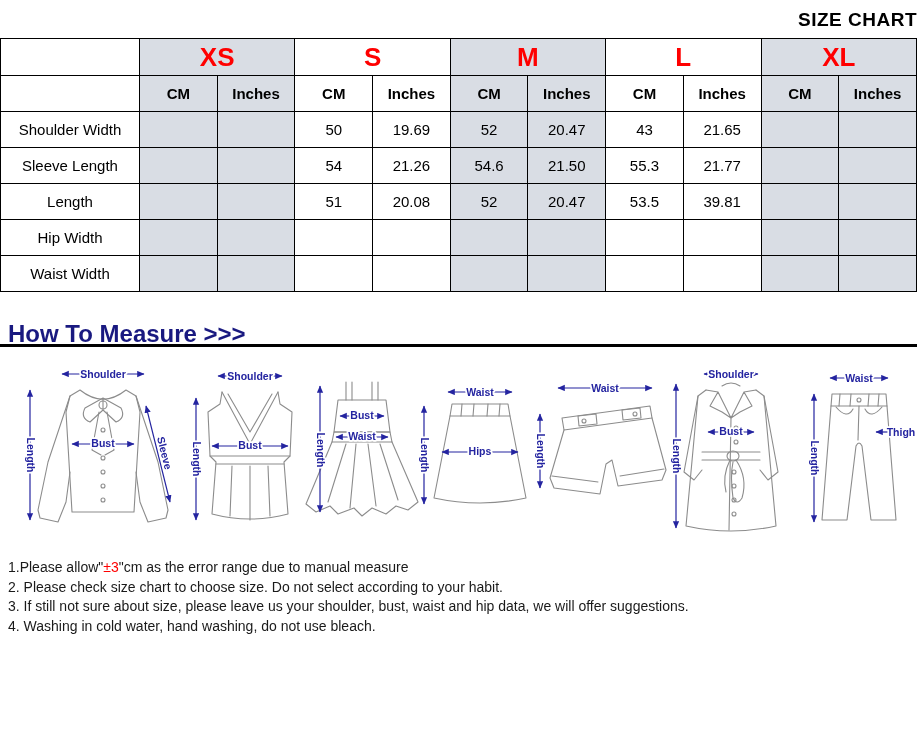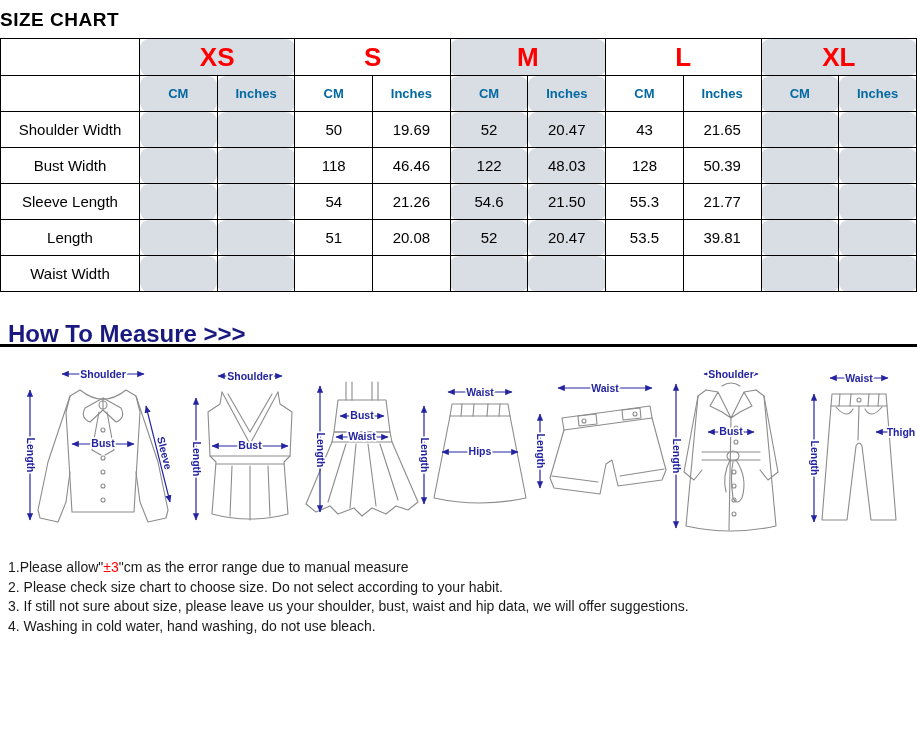--- a/index.html
+++ b/index.html
@@ -1,29 +1,29 @@
 <!DOCTYPE html>
 <html style="--red: #ff0000; --shade: #d9dde4; --navyHeading: #191980; --navyLabel: #2424a0; --lineGray: #8c8c8c;"><head>
 <meta charset="utf-8">
 <style>
   * { box-sizing: border-box; margin: 0; padding: 0; }
   html, body { width: 917px; height: 752px; background: #fff; overflow: hidden; }
   body { font-family: "Liberation Sans", sans-serif; color: #000; }
 
-  .title { height: 38px; padding-top: 9px; text-align: left;
-           font-size: 19px; font-weight: bold; letter-spacing: 0.5px; }
+  .title { height: 38px; padding-top: 9px; text-align: right;
+           font-size: 19px; font-weight: bold; letter-spacing: 0.5px; margin-left: 8px; }
 
   table.size-table { width: 917px; border-collapse: collapse; table-layout: fixed; }
   table.size-table td { border: 1px solid #000; text-align: center; vertical-align: middle;
                         white-space: nowrap; overflow: hidden; padding: 0; }
   tr.r-size td   { height: 37px; font-size: 26px; font-weight: bold; color: var(--red, #ff0000); }
-  tr.r-units td  { height: 36px; font-size: 13px; font-weight: bold; color: #0369a1; }
+  tr.r-units td  { height: 36px; font-size: 15px; font-weight: bold; color: #000000; }
   tr.r-data td   { height: 36px; font-size: 15px; }
   td.rl          { font-size: 13px; }
-  td.shade       { background: var(--shade, #d9dde4); border-radius: 9px; }
+  td.shade       { background: var(--shade, #d9dde4); }
 
   .measure-head { margin: 28px 0 0 8px; height: 21px;
                   font-size: 24px; font-weight: bold; color: var(--navyHeading, #191980); }
   .rule { border-top: 3px solid #000; margin-top: 3px; }
 
   svg.measure { display: block; margin-top: 5px; }
   .g-line  { stroke: var(--lineGray, #8c8c8c); stroke-width: 1.1; fill: none;
              stroke-linejoin: round; stroke-linecap: round; }
   .m-line  { stroke: var(--navyLabel, #2424a0); stroke-width: 1.2; fill: none;
              marker-start: url(#ah); marker-end: url(#ah); }
@@ -84,33 +84,20 @@
     <td>50</td>
     <td>19.69</td>
     <td class="shade">52</td>
     <td class="shade">20.47</td>
     <td>43</td>
     <td>21.65</td>
     <td class="shade"></td>
     <td class="shade"></td>
   </tr>
   <tr class="r-data">
-    <td class="rl">Bust Width</td>
-    <td class="shade"></td>
-    <td class="shade"></td>
-    <td>118</td>
-    <td>46.46</td>
-    <td class="shade">122</td>
-    <td class="shade">48.03</td>
-    <td>128</td>
-    <td>50.39</td>
-    <td class="shade"></td>
-    <td class="shade"></td>
-  </tr>
-  <tr class="r-data">
     <td class="rl">Sleeve Length</td>
     <td class="shade"></td>
     <td class="shade"></td>
     <td>54</td>
     <td>21.26</td>
     <td class="shade">54.6</td>
     <td class="shade">21.50</td>
     <td>55.3</td>
     <td>21.77</td>
     <td class="shade"></td>
@@ -119,20 +106,33 @@
   <tr class="r-data">
     <td class="rl">Length</td>
     <td class="shade"></td>
     <td class="shade"></td>
     <td>51</td>
     <td>20.08</td>
     <td class="shade">52</td>
     <td class="shade">20.47</td>
     <td>53.5</td>
     <td>39.81</td>
+    <td class="shade"></td>
+    <td class="shade"></td>
+  </tr>
+  <tr class="r-data">
+    <td class="rl">Hip Width</td>
+    <td class="shade"></td>
+    <td class="shade"></td>
+    <td></td>
+    <td></td>
+    <td class="shade"></td>
+    <td class="shade"></td>
+    <td></td>
+    <td></td>
     <td class="shade"></td>
     <td class="shade"></td>
   </tr>
   <tr class="r-data">
     <td class="rl">Waist Width</td>
     <td class="shade"></td>
     <td class="shade"></td>
     <td></td>
     <td></td>
     <td class="shade"></td>

